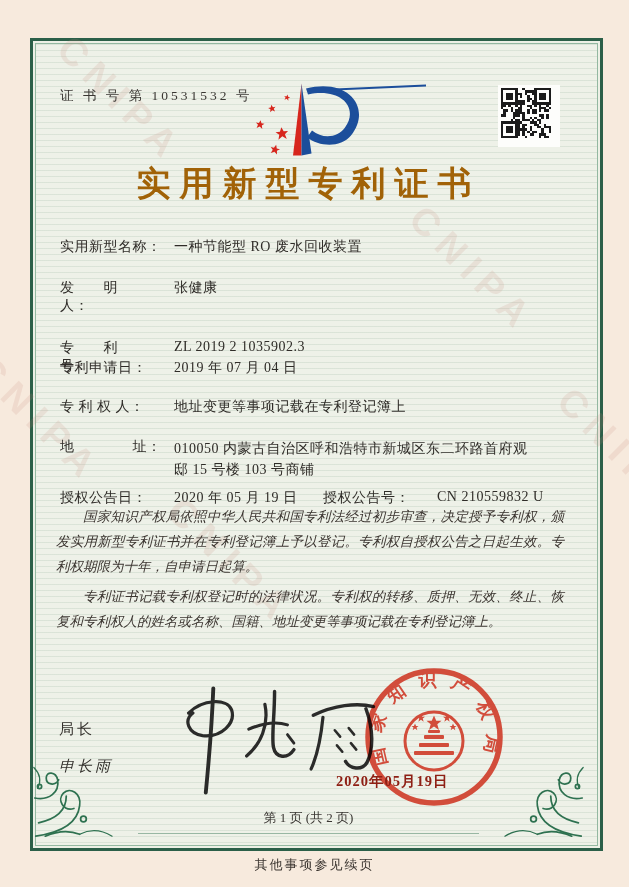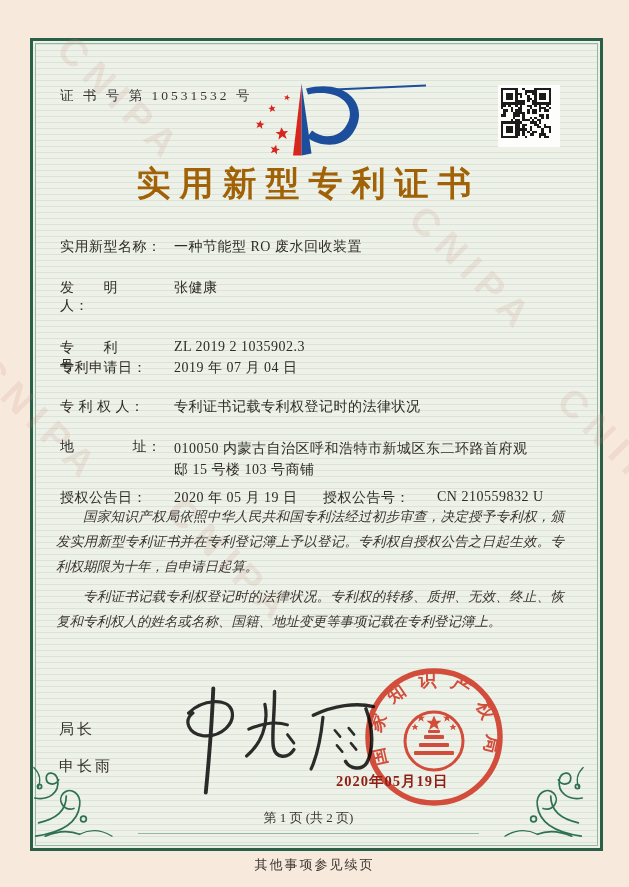--- a/index.html
+++ b/index.html
@@ -44,21 +44,21 @@
   .addr-val{width:356px;line-height:21px;}
   .pair2{position:absolute;left:263px;top:0;display:flex;gap:14px;}
   .pair2 .flabel{width:100px;}
   .body-text{
     position:absolute;left:28px;top:463px;width:508px;
     font-size:13.5px;line-height:25px;font-style:italic;color:#3b3530;
     text-align:justify;
   }
   .body-text p{margin:0 0 5px 0;text-indent:2em;}
   .sig-title{position:absolute;left:31px;top:679px;font-size:15px;letter-spacing:3px;color:#33302c;font-family:"Liberation Sans",sans-serif;}
-  .sig-name{position:absolute;left:31px;top:716px;font-size:15px;letter-spacing:3px;color:#33302c;font-family:"Liberation Sans",sans-serif;}
+  .sig-name{position:absolute;left:31px;top:716px;font-size:15px;letter-spacing:3px;color:#33302c;font-family:"Liberation Sans",sans-serif;font-style:italic;}
   .signature{position:absolute;left:138px;top:640px;width:215px;height:120px;}
   .seal{position:absolute;left:326px;top:618px;width:160px;height:160px;mix-blend-mode:multiply;}
   .seal-date{
     position:absolute;left:308px;top:731px;width:200px;text-align:left;
     font-size:14.5px;color:#8e2015;letter-spacing:1px;font-weight:bold;
   }
   .page-info{position:absolute;left:0;top:768px;width:100%;text-align:center;font-size:13px;color:#3a3733;}
   .ornament{position:absolute;bottom:2px;width:105px;height:105px;}
   .orn-left{left:2px;}
   .orn-right{right:2px;transform:scaleX(-1);}
@@ -350,21 +350,21 @@
   <div class="frow" style="top:278px;margin-top:20px;">
     <span class="flabel">专　　利　　号：</span>
     <span class="fvalue">ZL 2019 2 1035902.3</span>
   </div>
   <div class="frow" style="top:318px;">
     <span class="flabel">专利申请日：</span>
     <span class="fvalue">2019 年 07 月 04 日</span>
   </div>
   <div class="frow" style="top:357px;">
     <span class="flabel">专 利 权 人：</span>
-    <span class="fvalue">专利证书记载专利权登记时的法律状况</span>
+    <span class="fvalue">地址变更等事项记载在专利登记簿上</span>
   </div>
   <div class="frow" style="top:397px;">
     <span class="flabel">地　　　　址：</span>
     <span class="fvalue addr-val">010050 内蒙古自治区呼和浩特市新城区东二环路首府观邸 15 号楼 103 号商铺</span>
   </div>
   <div class="frow" style="top:448px;width:500px;">
     <span class="flabel">授权公告日：</span>
     <span class="fvalue">2020 年 05 月 19 日</span>
     <span class="pair2">
       <span class="flabel">授权公告号：</span>

